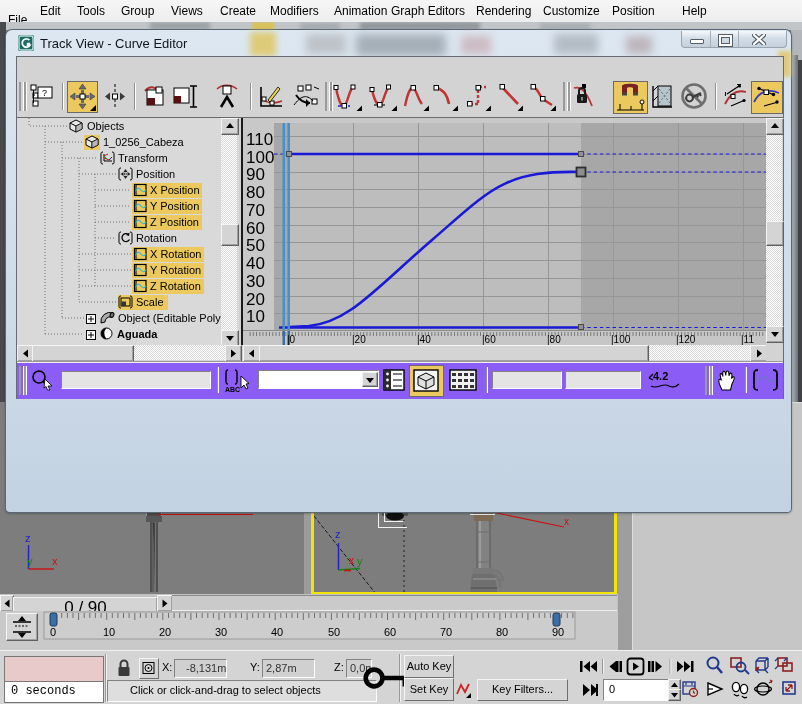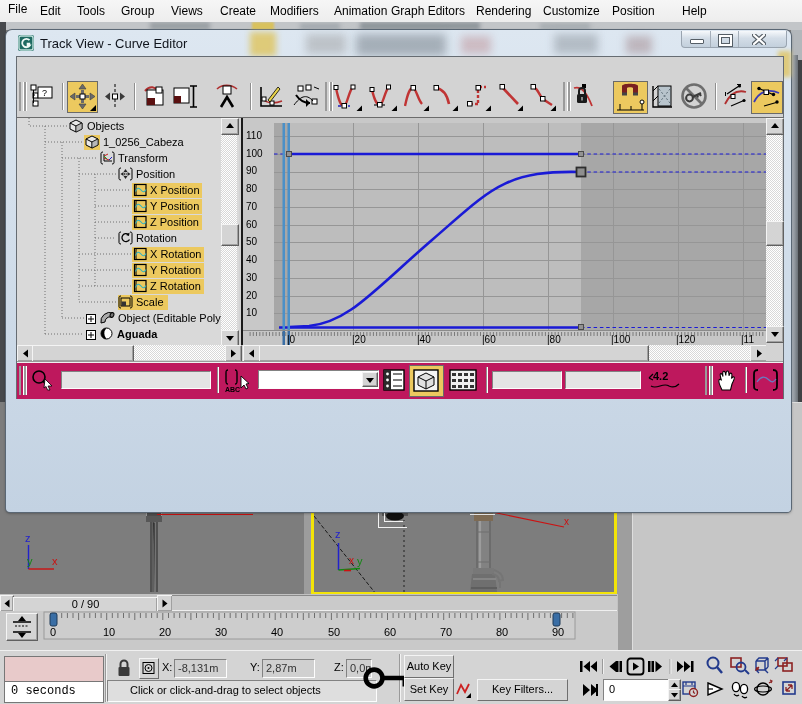--- a/index.html
+++ b/index.html
@@ -7,21 +7,21 @@
 .sunken{border-top:1px solid #828282;border-left:1px solid #828282;border-bottom:1px solid #fdfdfd;border-right:1px solid #fdfdfd}
 .raised{border-top:1px solid #f4f4f4;border-left:1px solid #f4f4f4;border-bottom:1px solid #6f6f6f;border-right:1px solid #6f6f6f}
 .grv{border-left:2px solid #9a9a9a;border-right:1px solid #fff}
 .sb{background:#d4d4d4;border-top:1px solid #f4f4f4;border-left:1px solid #f4f4f4;border-bottom:1px solid #606060;border-right:1px solid #606060;box-shadow:inset -1px -1px 0 #a0a0a0}
 .stip{background:repeating-conic-gradient(#ffffff 0% 25%, #d8d8d8 0% 50%) 0 0/2px 2px}
 </style></head>
 <body>
 <div id="root">
 
 <div class="a" id="appmenu" style="left:0;top:0;width:802px;height:22px;background:linear-gradient(#f6f6f6,#ededed);border-bottom:1px solid #b5b5b5;font-size:12px;color:#000">
-  <span class="a" style="left:8px;top:2px">File</span>
+  <span class="a" style="left:8px;top:13px">File</span>
   <span class="a" style="left:40px;top:4px">Edit</span>
   <span class="a" style="left:77px;top:4px">Tools</span>
   <span class="a" style="left:121px;top:4px">Group</span>
   <span class="a" style="left:171px;top:4px">Views</span>
   <span class="a" style="left:220px;top:4px">Create</span>
   <span class="a" style="left:270px;top:4px">Modifiers</span>
   <span class="a" style="left:334px;top:4px">Animation</span>
   <span class="a" style="left:391px;top:4px">Graph Editors</span>
   <span class="a" style="left:476px;top:4px">Rendering</span>
   <span class="a" style="left:543px;top:4px">Customize</span>
@@ -152,21 +152,21 @@
   </svg>
 </div>
 
 <div class="a" style="left:618px;top:402px;width:14px;height:248px;background:#9e9e9e"></div>
 <div class="a" style="left:632px;top:402px;width:170px;height:248px;background:#c6c6c6;border-top:1px solid #dedede;border-left:1px solid #dedede"></div>
 
 <div class="a" id="timeslider" style="left:0;top:594px;width:618px;height:17px;background:#c2c2c2">
   <div class="a sb" style="left:0;top:1px;width:12px;height:15px"><svg width="12" height="15">
           <path d="M3.5 7.5 L8.5 3.5 V11.5 Z" fill="#000"></path>
         </svg></div>
-  <div class="a sb" style="left:13px;top:3px;width:143px;height:15px;text-align:center;font-size:11px;color:#000">0 / 90</div>
+  <div class="a sb" style="left:13px;top:3px;width:143px;height:15px;text-align:center;font-size:17px;color:#000">0 / 90</div>
   <div class="a sb" style="left:157px;top:1px;width:14px;height:15px"><svg width="14" height="15">
           <path d="M9.5 7.5 L4.5 3.5 V11.5 Z" fill="#000"></path>
         </svg></div>
   <div class="a" style="left:172px;top:1px;width:445px;height:14px;background:#cacaca;border-top:1px solid #8a8a8a;border-bottom:1px solid #efefef"></div>
 </div>
 
 <div class="a" id="trackbar" style="left:0;top:611px;width:618px;height:39px;background:#c9c9c9">
   <div class="a sb" style="left:6px;top:2px;width:30px;height:26px"><svg width="30" height="26" viewBox="0 0 30 26">
           <path d="M6 8 H24 M6 18 H24" stroke="#000" stroke-width="1.5"></path>
           <path d="M15 2 L19 7 H11 Z M15 24 L11 19 H19 Z" fill="#000"></path>
@@ -202,21 +202,21 @@
   <svg class="a" style="left:117px;top:8px" width="14" height="18" viewBox="0 0 14 18">
     <rect x="1.5" y="8" width="11" height="9" rx="1" fill="#3a3a3a"></rect>
     <path d="M3.5 8 V5 a3.5 3.5 0 0 1 7 0 V8" stroke="#3a3a3a" stroke-width="2" fill="none"></path>
   </svg>
   <div class="a raised" style="left:139px;top:7px;width:18px;height:19px;background:#d4d4d4"><svg width="18" height="19" viewBox="0 0 18 19">
           <rect x="3" y="3.5" width="11" height="11" fill="none" stroke="#000"></rect>
           <circle cx="8.5" cy="9" r="3.5" fill="none" stroke="#000"></circle>
           <circle cx="8.5" cy="9" r="1" fill="#000"></circle>
         </svg></div>
   <span class="a" style="left:162px;top:10px">X:</span>
-  <div class="a sunken" style="left:174px;top:8px;width:51px;height:17px;background:#d0d0d0;line-height:16px;color:#333"><span style="margin-left:3px">-8,131m</span></div>
+  <div class="a sunken" style="left:174px;top:8px;width:51px;height:17px;background:#d0d0d0;line-height:16px;color:#333"><span style="margin-left:11px">-8,131m</span></div>
   <span class="a" style="left:250px;top:10px">Y:</span>
   <div class="a sunken" style="left:262px;top:8px;width:51px;height:17px;background:#d0d0d0;line-height:16px;color:#333"><span style="margin-left:3px">2,87m</span></div>
   <span class="a" style="left:334px;top:10px">Z:</span>
   <div class="a sunken" style="left:346px;top:8px;width:24px;height:17px;background:#d0d0d0;line-height:16px;color:#333;overflow:hidden"><span style="margin-left:3px">0,0m</span></div>
 
   <div class="a sunken" style="left:107px;top:29px;width:268px;height:20px;background:#dedede;line-height:18px"><span style="margin-left:22px">Click or click-and-drag to select objects</span></div>
 
   <svg class="a" style="left:362px;top:13px" width="54" height="28" viewBox="0 0 58 30">
     <circle cx="13" cy="15" r="9" fill="none" stroke="#000" stroke-width="5"></circle>
     <path d="M21 15 H55 M46 15 V24 M52 15 V22" stroke="#000" stroke-width="5"></path>
@@ -624,21 +624,21 @@
               <path d="M8 4 L12 9 H4 Z" fill="#000"></path>
             </svg></div>
       <div class="a sb" style="left:204px;top:212px;width:16px;height:15px"><svg width="16" height="15">
               <path d="M8 10 L4 5 H12 Z" fill="#000"></path>
             </svg></div>
       <div class="a sb" style="left:204px;top:106px;width:16px;height:20px"></div>
     </div>
 
     <div class="a" style="left:222px;top:61px;width:2px;height:243px;background:#d3d3d3;border-right:2px solid #1a1a1a"></div>
 
-    <div class="a" id="ylabels" style="left:226px;top:61px;width:31px;height:212px;background:#c8c8c8;font-size:10px;color:#000">
+    <div class="a" id="ylabels" style="left:226px;top:61px;width:31px;height:212px;background:#c8c8c8;font-size:17px;color:#000">
       <span class="a" style="left:3px;top:12px">110</span>
       <span class="a" style="left:3px;top:30px">100</span>
       <span class="a" style="left:3px;top:47px">90</span>
       <span class="a" style="left:3px;top:65px">80</span>
       <span class="a" style="left:3px;top:83px">70</span>
       <span class="a" style="left:3px;top:101px">60</span>
       <span class="a" style="left:3px;top:118px">50</span>
       <span class="a" style="left:3px;top:136px">40</span>
       <span class="a" style="left:3px;top:154px">30</span>
       <span class="a" style="left:3px;top:172px">20</span>
@@ -713,21 +713,21 @@
       <div class="a sb" style="left:226px;top:0;width:16px;height:15px"><svg width="16" height="15">
               <path d="M5 7.5 L10 3.5 V11.5 Z" fill="#000"></path>
             </svg></div>
       <div class="a sb" style="left:733px;top:0;width:16px;height:15px"><svg width="16" height="15">
               <path d="M11 7.5 L6 3.5 V11.5 Z" fill="#000"></path>
             </svg></div>
       <div class="a sb" style="left:242px;top:0;width:388px;height:15px"></div>
       <div class="a" style="left:749px;top:0;width:17px;height:16px;background:#d3d3d3"></div>
     </div>
 
-    <div class="a" id="btoolbar" style="left:0;top:304px;width:766px;height:37px;background:#be185d;border-top:1px solid #9a9a9a;box-shadow:inset 0 1px 0 #f0f0f0">
+    <div class="a" id="btoolbar" style="left:0;top:304px;width:766px;height:37px;background:#8b5cf6;border-top:1px solid #9a9a9a;box-shadow:inset 0 1px 0 #f0f0f0">
       <div class="a grv" style="left:2px;top:4px;width:2px;height:29px"></div>
       <div class="a grv" style="left:7px;top:4px;width:0;height:29px"></div>
       <svg class="a" style="left:13px;top:7px" width="26" height="22" viewBox="0 0 26 22">
         <circle cx="9" cy="8" r="6" fill="none" stroke="#000" stroke-width="1.6"></circle>
         <path d="M13 12 L17 16" stroke="#000" stroke-width="2"></path>
         <path d="M15 10 L22 17 L18 17 L20 21 L17.5 21 L16 17.5 L14 19 Z" fill="#fff" stroke="#000" stroke-width=".8"></path>
       </svg>
       <div class="a sunken" style="left:44px;top:9px;width:148px;height:16px;background:#e4e4e4"></div>
       <div class="a" style="left:200px;top:5px;width:1px;height:26px;background:#8f8f8f;border-right:1px solid #fff"></div>
       <svg class="a" style="left:207px;top:6px" width="28" height="26" viewBox="0 0 28 26">

